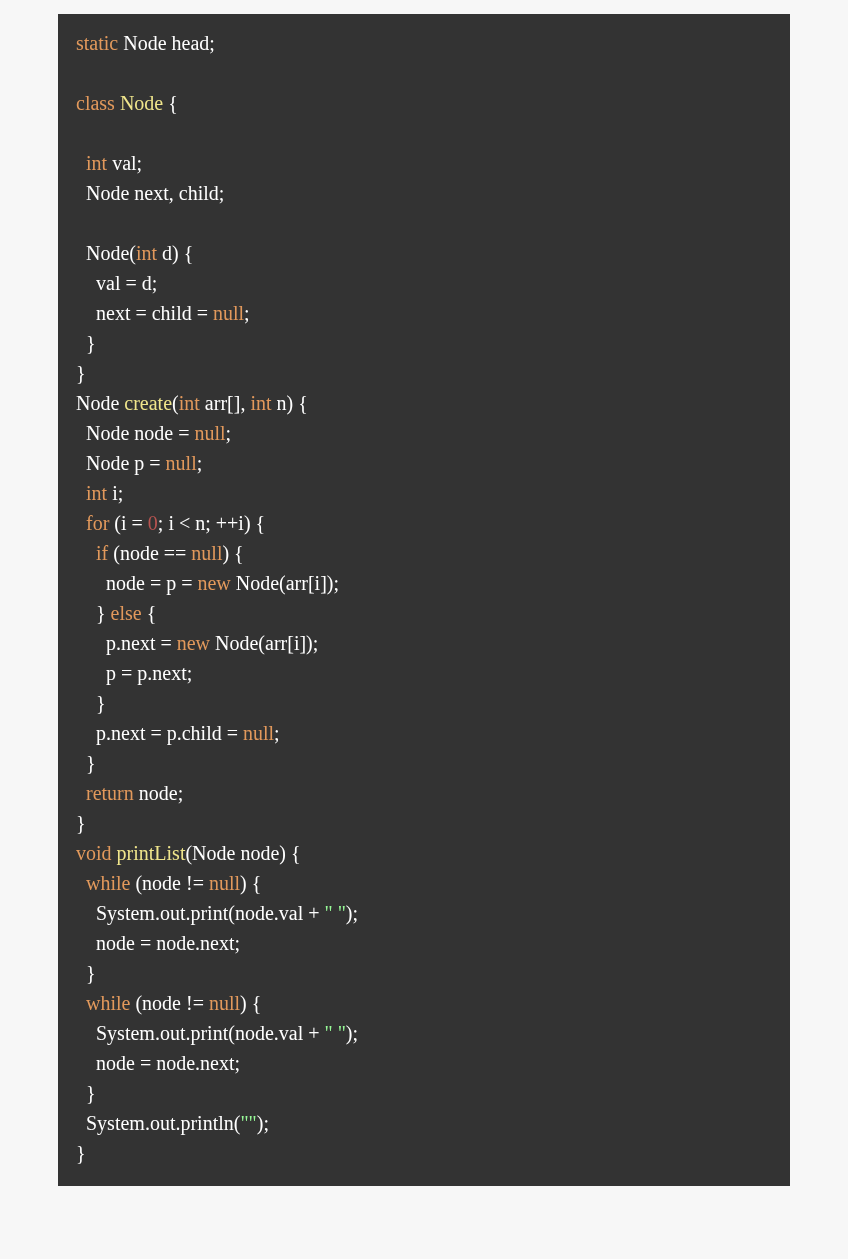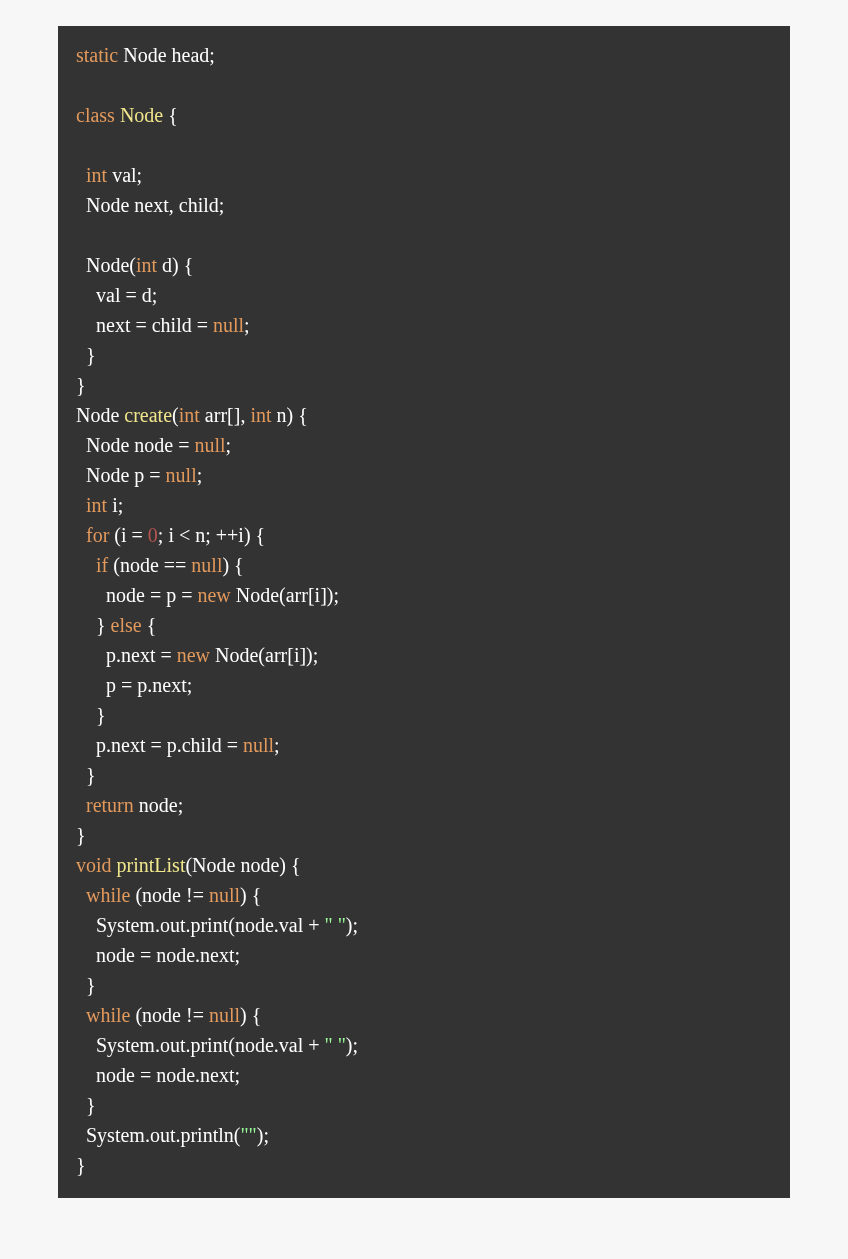--- a/index.html
+++ b/index.html
@@ -18,21 +18,20 @@
   .code-block {
     background: #333333;
     color: #ffffff;
     font-family: Georgia, 'Times New Roman', Times, serif;
     font-size: 20px;
     line-height: 1.5;
     padding: 14px 18px 18px 18px;
     box-sizing: border-box;
     width: 732px;
     white-space: pre;
-    margin-top: 12px;
   }
   
   .kw    { color: #e2995c; }  
   .type  { color: #f0e68c; }  
   .lit   { color: #e2995c; }  
   .num   { color: #b85450; }  
   .str   { color: #98fb98; }  
   .plain { color: #ffffff; }
   
 </style>

